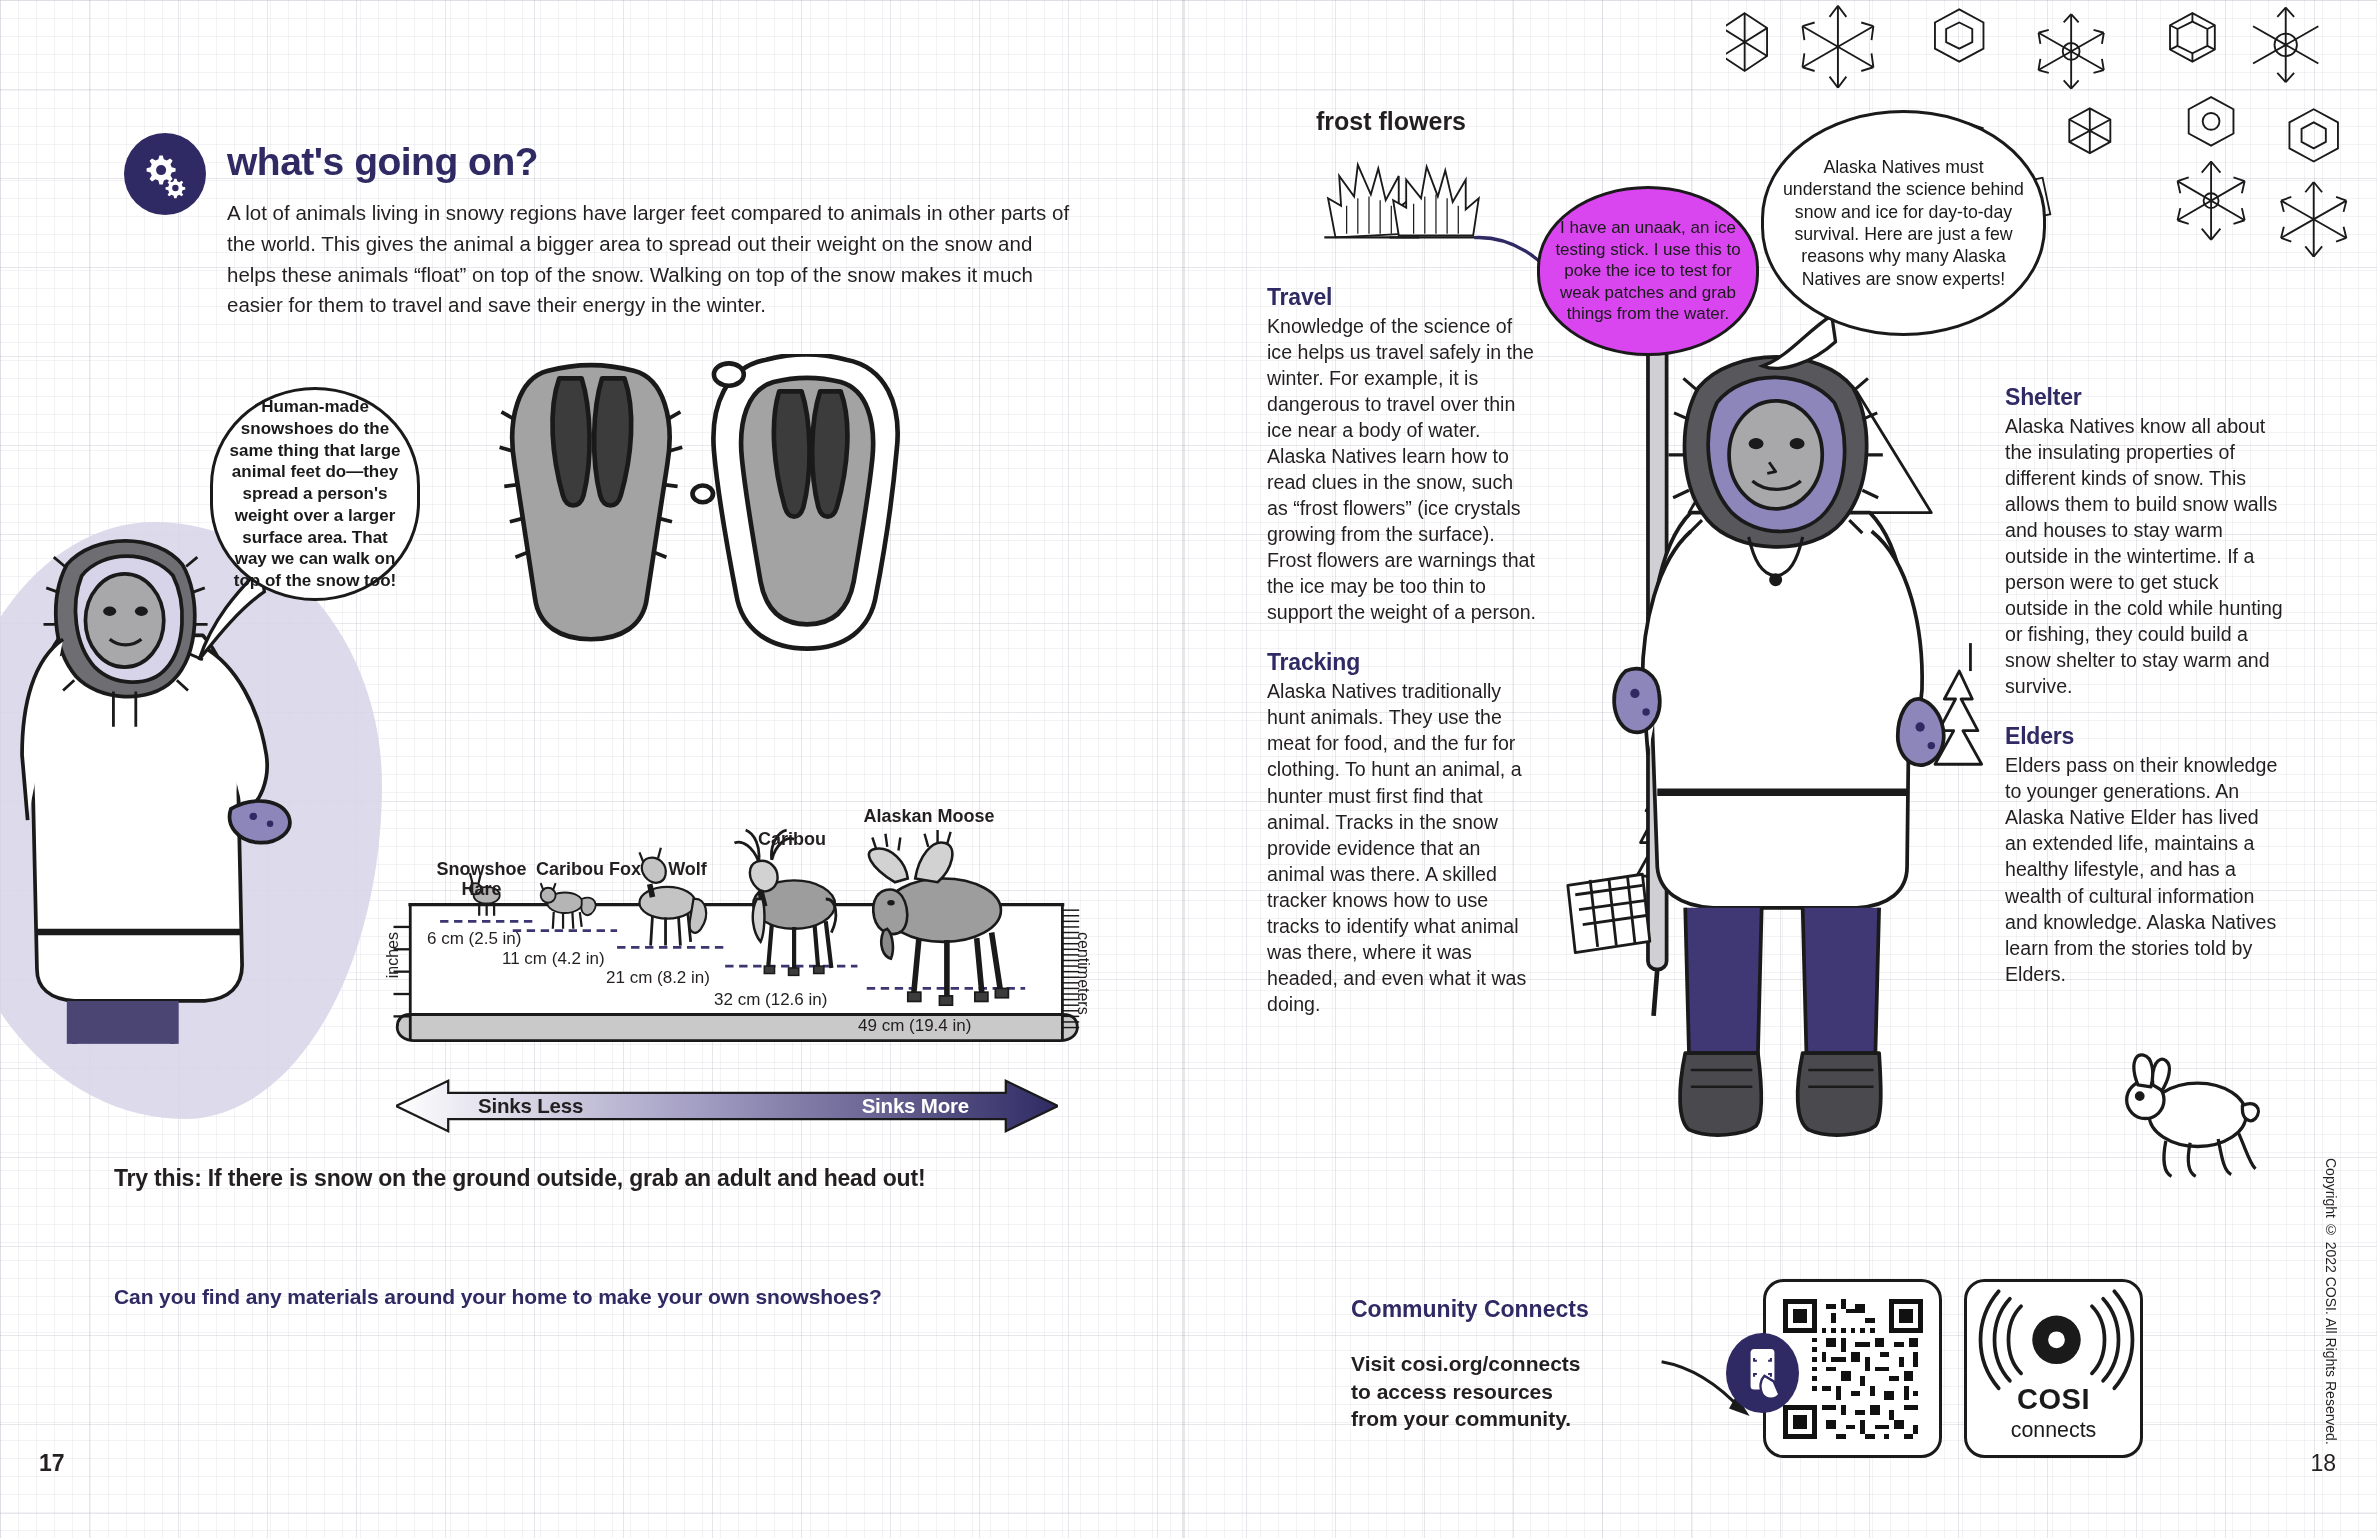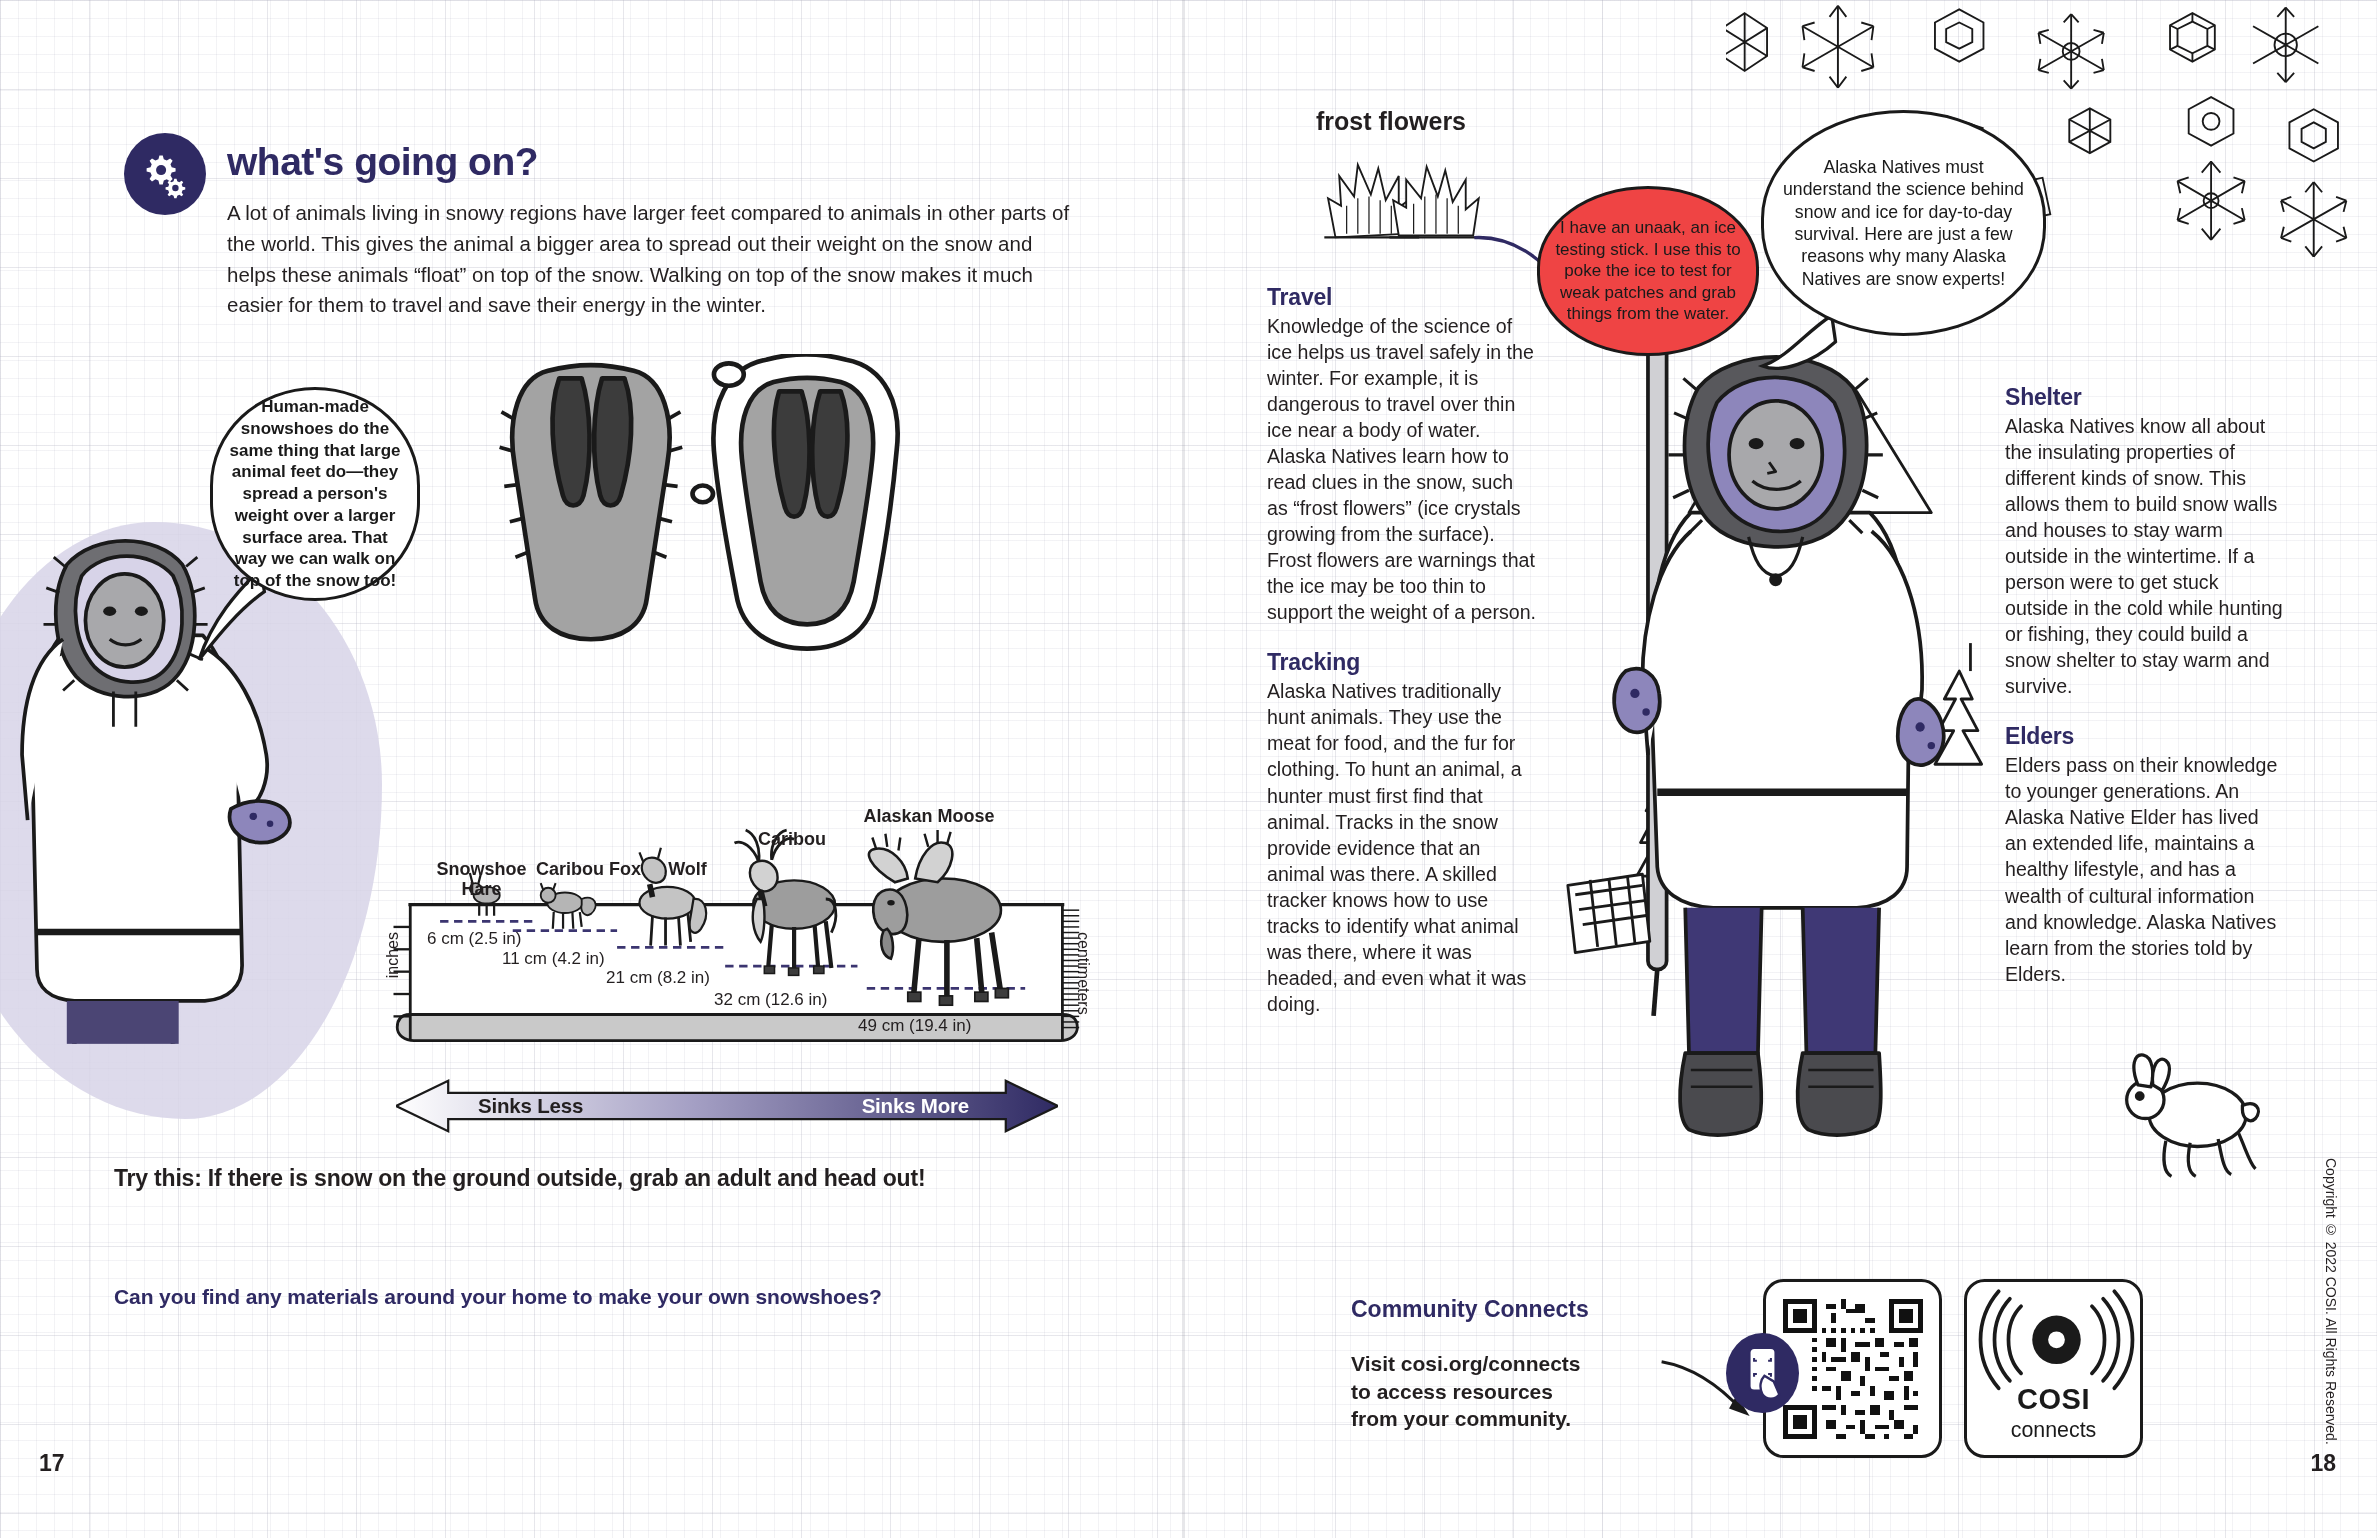--- a/index.html
+++ b/index.html
@@ -126,21 +126,21 @@
   #frost-title {
     position:absolute; left:131px; top:107px;
     font-size:25px; font-weight:bold; color:#231f20;
   }
   #frost-art { position:absolute; left:117px; top:144px; width:200px; height:103px; }
 
   #snowflakes { position:absolute; left:541px; top:0px; width:653px; height:392px; }
 
   #bubble-unaak {
     position:absolute; left:352px; top:186px; width:222px; height:170px;
-    background:#ef4444; border:3.3px solid #1a1a1a; border-radius:50%/48%;
+    background:#d946ef; border:3.3px solid #1a1a1a; border-radius:50%/48%;
     display:flex; align-items:center; justify-content:center; text-align:center;
     padding:11.2px 13px; font-size:17px; line-height:1.26; color:#1a1a1a; z-index:7;
   }
   #bubble-experts {
     position:absolute; left:576px; top:110px; width:285px; height:226px;
     background:#fff; border:3.3px solid #1a1a1a; border-radius:50%/48%;
     display:flex; align-items:center; justify-content:center; text-align:center;
     padding:13px 17px; font-size:17.7px; line-height:1.26; color:#1a1a1a; z-index:7;
   }
   #bubble-experts-tail { position:absolute; left:555px; top:308px; width:103px; height:103px; z-index:6; }
@@ -187,21 +187,21 @@
   }
   #cosi-sub {
     position:absolute; left:0; right:0; top:136px; text-align:center;
     font-size:21.4px; color:#1a1a1a;
   }
 
   #copyright {
     position:absolute; left:2323px; top:1158px;
     writing-mode:vertical-rl; font-size:14px; color:#231f20;
   }
-  #pg-right { position:absolute; right:41px; top:1450px; font-size:23px; font-weight:bold; color:#231f20; }
+  #pg-right { position:absolute; right:41px; top:1450px; font-size:23px; font-weight:normal; color:#231f20; }
 </style>
 </head>
 <body>
 
 <div class="page-bg"></div>
 <div class="gutter"></div>
 
 <div id="left-page">
 
   <div class="blob"></div>

